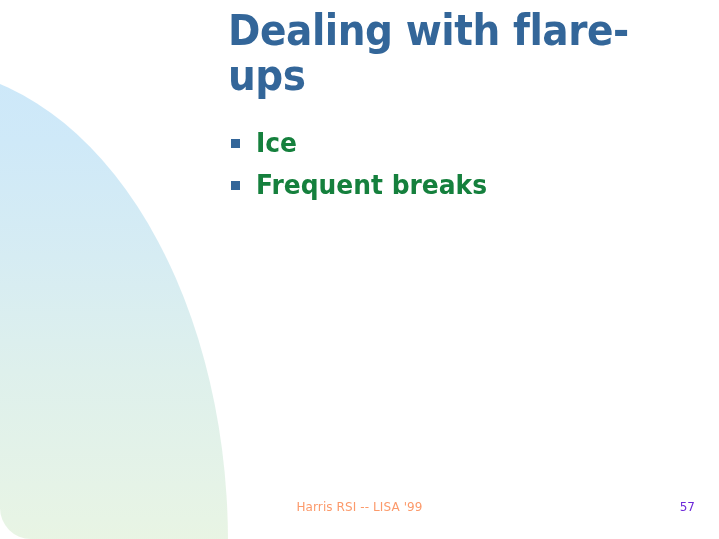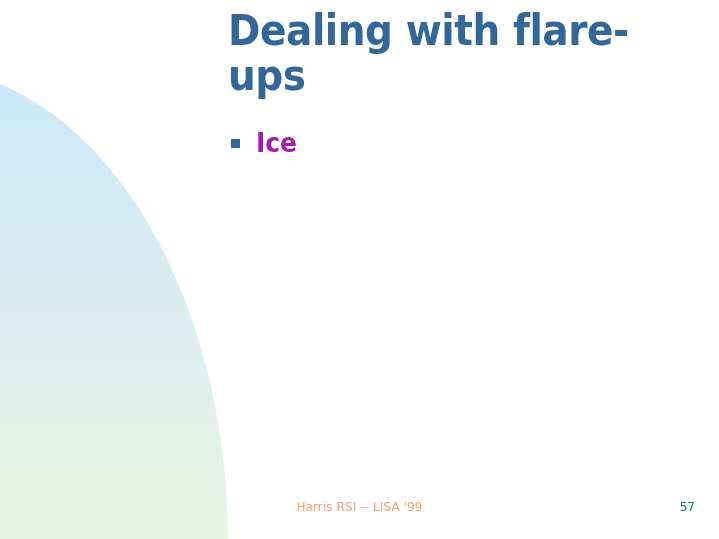--- a/index.html
+++ b/index.html
@@ -7,20 +7,21 @@
     padding: 0;
     background: #ffffff;
   }
   #slide {
     position: relative;
     width: 719px;
     height: 539px;
     background: #ffffff;
     overflow: hidden;
     font-family: "DejaVu Sans", sans-serif;
+    border-radius: 31px;
   }
 
   
   #deco-ellipse {
     position: absolute;
     left: -392px;
     top: 67px;
     width: 620px;
     height: 950px;
     border-radius: 50%;
@@ -66,21 +67,21 @@
     list-style: none;
   }
   #bullet-list li {
     position: relative;
     height: 42px;
     line-height: 42px;
     padding-left: 28px;
     font-family: "DejaVu Sans", sans-serif;
     font-weight: bold;
     font-size: 26px;
-    color: #a21caf;
+    color: #15803d;
     white-space: nowrap;
   }
   #bullet-list li .bullet-marker {
     position: absolute;
     left: 3px;
     top: 17px;
     width: 9px;
     height: 9px;
     background: #336699;
   }
@@ -110,40 +111,44 @@
     color: #fc9a6b;
     letter-spacing: 0.1px;
   }
   #footer-pagenum {
     position: absolute;
     right: 24px;
     top: 0;
     font-family: "DejaVu Sans", sans-serif;
     font-size: 12px;
     font-weight: normal;
-    color: #0f766e;
+    color: #6d28d9;
   }
 </style>
 </head>
 <body>
 
 <div id="slide">
 
   <div id="deco-ellipse"></div>
 
   <h1 id="title">Dealing with flare-ups</h1>
 
   <ul id="bullet-list">
 
     <li>
       <span class="bullet-marker"></span>
       <span class="bullet-label">Ice</span>
     </li>
 
 
+    <li>
+      <span class="bullet-marker"></span>
+      <span class="bullet-label">Frequent breaks</span>
+    </li>
 
 
   </ul>
 
   <div id="footer">
     <div id="footer-note">Harris RSI -- LISA '99</div>
     <div id="footer-pagenum">57</div>
   </div>
 
 </div>

